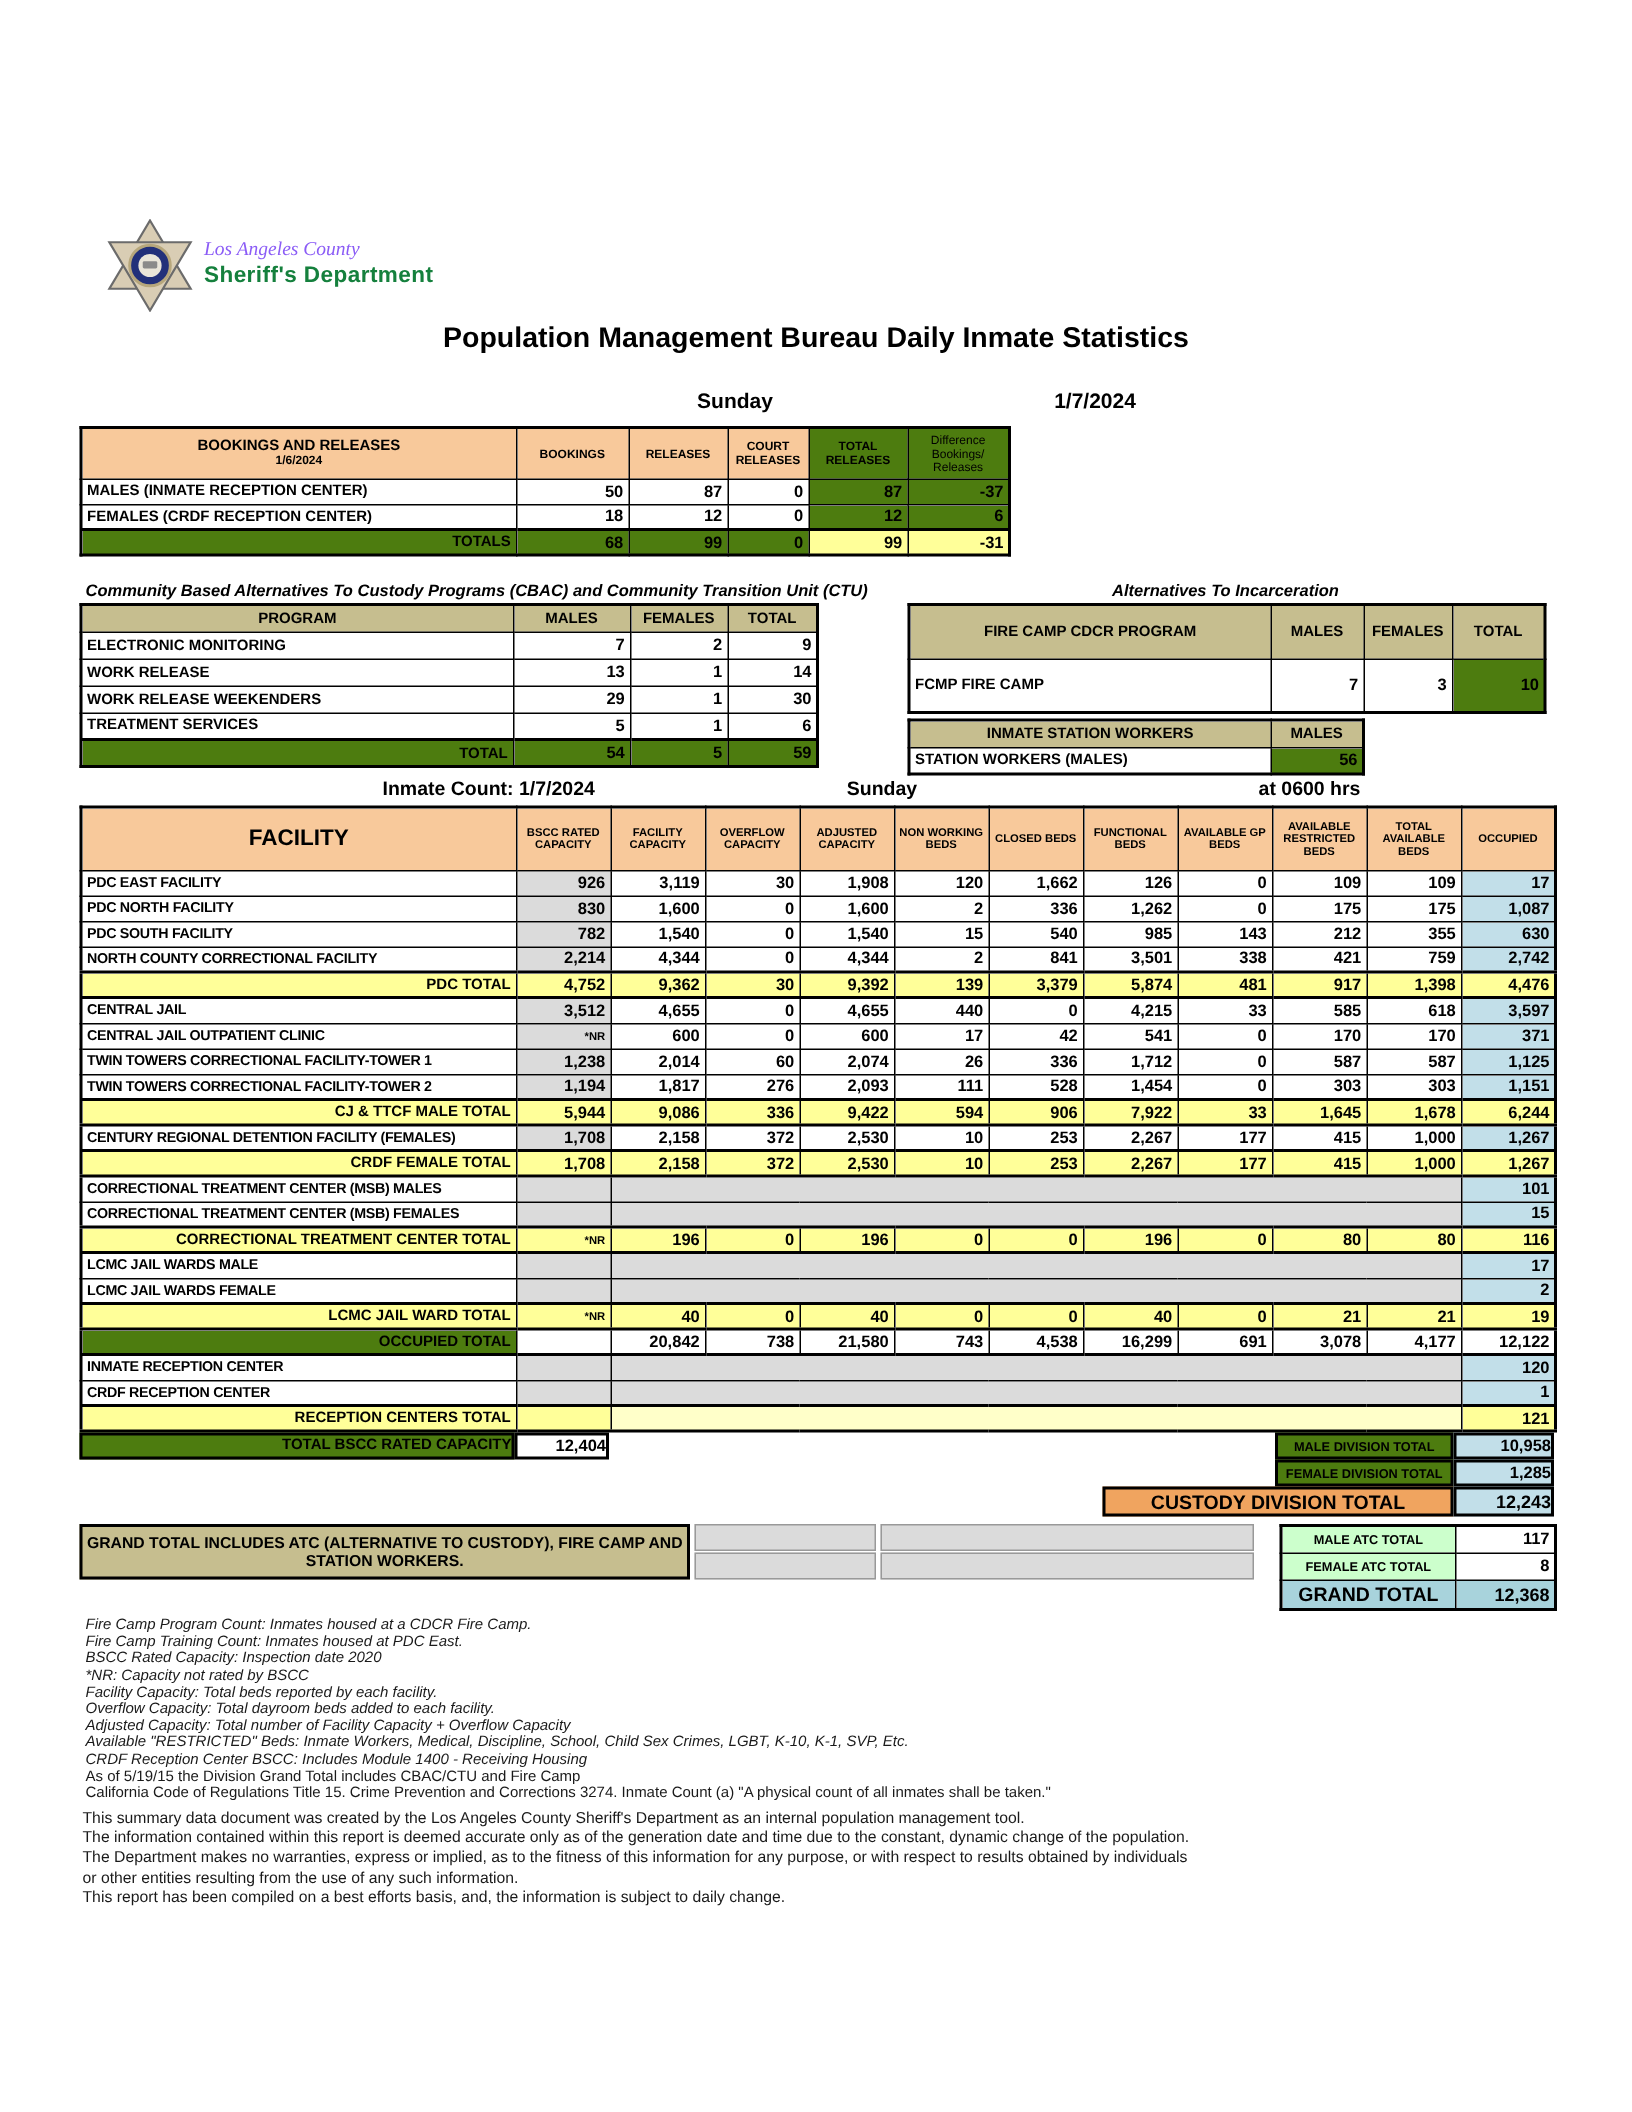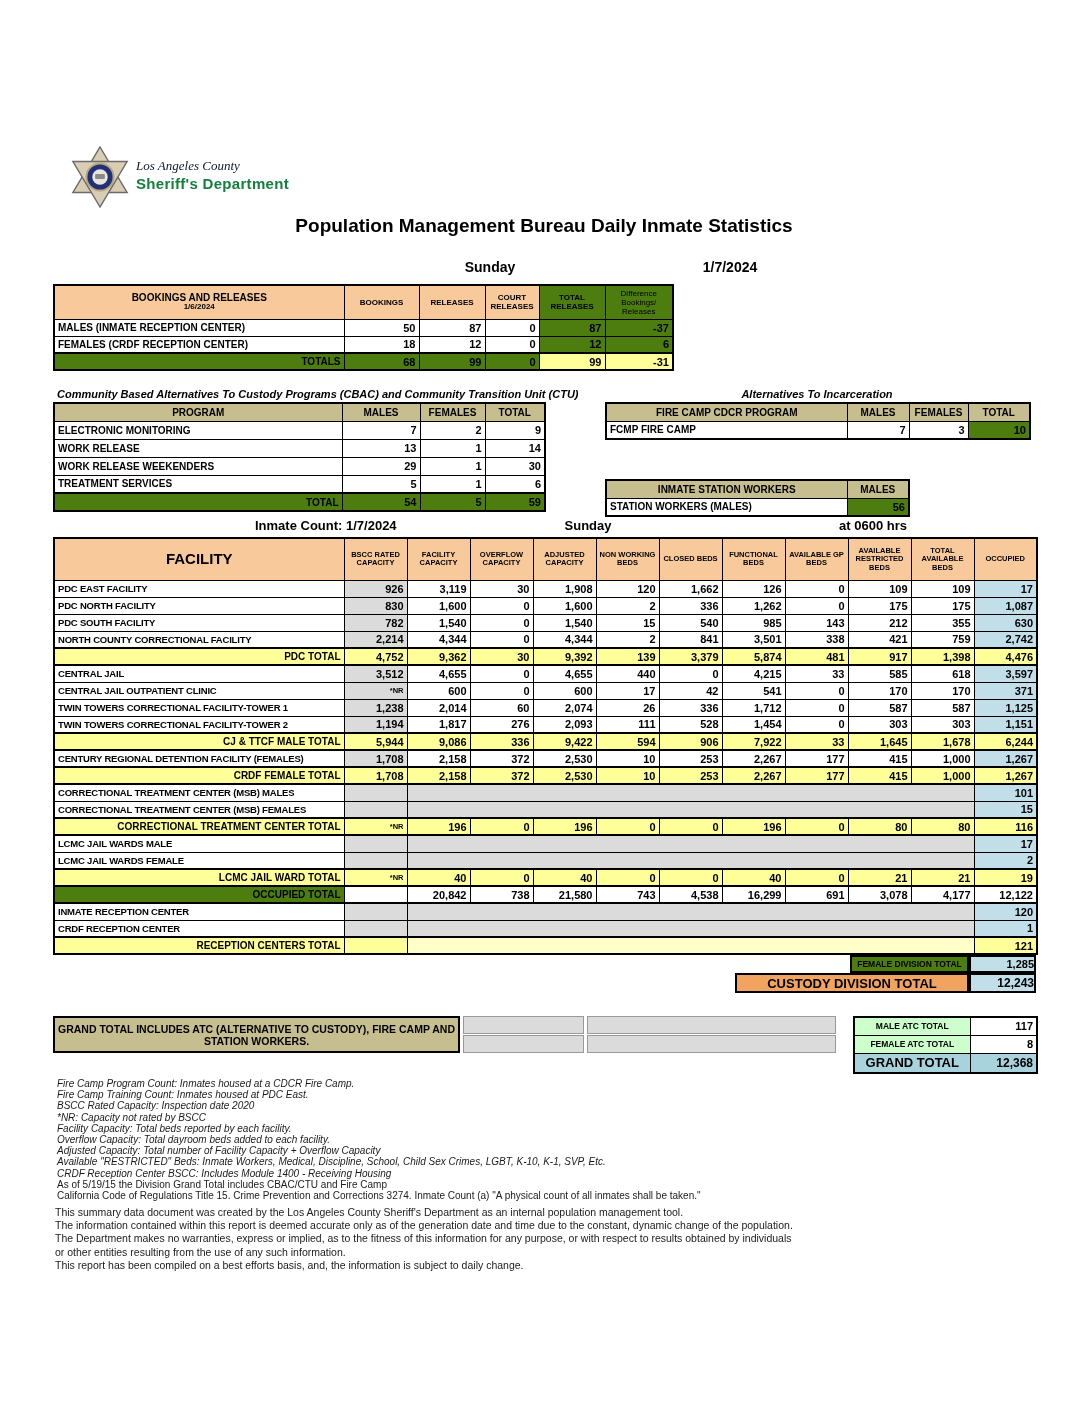--- a/index.html
+++ b/index.html
@@ -2,21 +2,21 @@
 <html><head>
 <meta charset="utf-8">
 <style>
   html,body{margin:0;padding:0;background:#888;}
   #page{position:relative;width:1088px;height:1408px;background:#fff;margin:0 auto;
         font-family:"Liberation Sans",sans-serif;color:#000;overflow:hidden;}
   .abs{position:absolute;}
   
   #logo{left:70px;top:146px;display:flex;align-items:flex-start;}
   #logo-text{margin-left:6px;margin-top:12px;}
-  .agency1{font-family:"Liberation Serif",serif;font-style:italic;font-size:13px;color:#0f172a;}
+  .agency1{font-family:"Liberation Serif",serif;font-style:italic;font-size:13px;color:#8b5cf6;}
   .agency2{font-weight:bold;font-size:15px;letter-spacing:.3px;color:#15803d;margin-top:1px;}
   #doc-title{left:0;top:215px;width:1088px;text-align:center;font-size:19px;font-weight:bold;}
   .topday{left:380px;top:259px;width:220px;text-align:center;font-weight:bold;font-size:14px;}
   .topdate{left:645px;top:259px;width:170px;text-align:center;font-weight:bold;font-size:14px;}
   
   table{border-collapse:collapse;table-layout:fixed;}
   td,th{border:1px solid #000;padding:0 3px;overflow:hidden;white-space:nowrap;}
   .num{text-align:right;font-weight:bold;font-size:11px;}
   .lab{text-align:left;font-weight:bold;font-size:10px;}
   .rlab{text-align:right;font-weight:bold;font-size:10px;}
@@ -31,21 +31,21 @@
   #bookings th{font-size:8px;font-weight:bold;text-align:center;white-space:normal;line-height:9px;}
   #bookings .hmain{font-size:10px;}
   #bookings tr{height:17px;}
   #bookings tr.hrow{height:34px;}
   #bookings tr.trow td{border-top:2px solid #000;}
   
   .sec-title{font-style:italic;font-weight:bold;font-size:11px;white-space:nowrap;}
   #cbac{left:53px;top:402px;} #cbac table{width:491px;border:2px solid #000;}
   #cbac tr{height:18px;}
   #firecamp{left:605px;top:402px;} #firecamp table{width:424px;border:2px solid #000;}
-  #firecamp tr{height:18px;}
+  #firecamp tr{height:36px;}
   #stationw{left:605px;top:455px;} #stationw table{width:303px;border:2px solid #000;margin-top:24px;}
   #stationw tr{height:18px;}
   .thead{background:#C6BE8F;font-size:10px;font-weight:bold;text-align:center;}
   .trow td{border-top:2px solid #000;}
   
   #countline{left:53px;top:518px;width:983px;font-weight:bold;font-size:13px;}
   #facility{left:53px;top:537px;width:983px;}
   #facility table{width:983px;border:2px solid #000;}
   #facility th{background:#F8C99B;font-size:7.5px;font-weight:bold;text-align:center;
                white-space:normal;line-height:8.5px;padding:1px;}
@@ -533,20 +533,27 @@
           </tr>
           <tr class="tt">
             <td class="rlab bg-ye">RECEPTION CENTERS TOTAL</td>
             <td class="num bg-ye"></td>
             <td class="bg-py" colspan="9"></td>
             <td class="num bg-ye">121</td>
           </tr>
         </tbody>
     </table>
 
+    <div class="brow">
+      <div class="bcell bg-gr rlab" style="width:290px">TOTAL BSCC RATED CAPACITY</div>
+      <div class="bcell num" style="width:63px">12,404</div>
+      <div class="bspacer" style="width:444px"></div>
+      <div class="bcell bg-gr" style="width:119px;font-size:8.5px;font-weight:bold;text-align:center">MALE DIVISION TOTAL</div>
+      <div class="bcell bg-bl num" style="width:67px">10,958</div>
+    </div>
     <div class="brow">
       <div class="bspacer" style="width:797px"></div>
       <div class="bcell bg-gr" style="width:119px;font-size:8.5px;font-weight:bold;text-align:center">FEMALE DIVISION TOTAL</div>
       <div class="bcell bg-bl num" style="width:67px">1,285</div>
     </div>
     <div class="brow">
       <div class="bspacer" style="width:682px"></div>
       <div class="bcell bg-or2" style="width:234px;font-size:13px;font-weight:bold;text-align:center;height:20px;line-height:17px">CUSTODY DIVISION TOTAL</div>
       <div class="bcell bg-bl num" style="width:67px;height:20px;line-height:17px;font-size:12px">12,243</div>
     </div>

